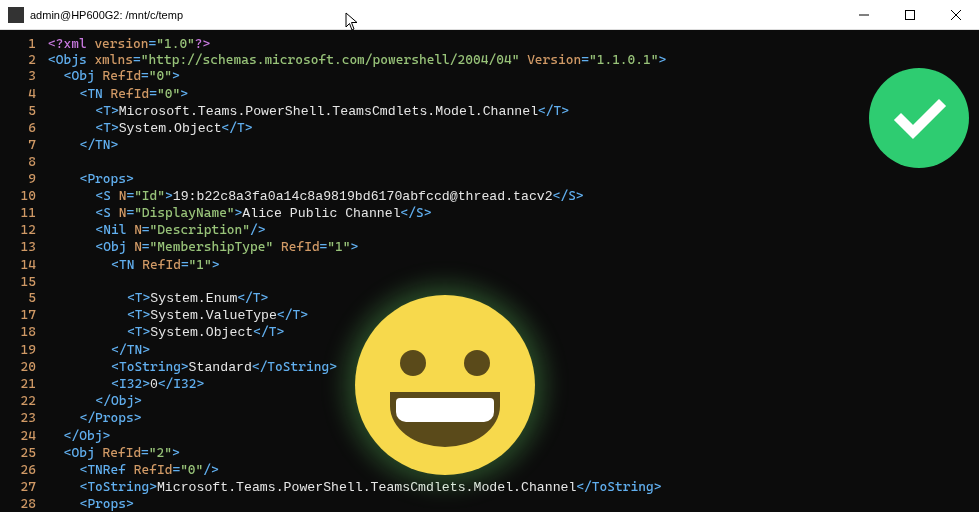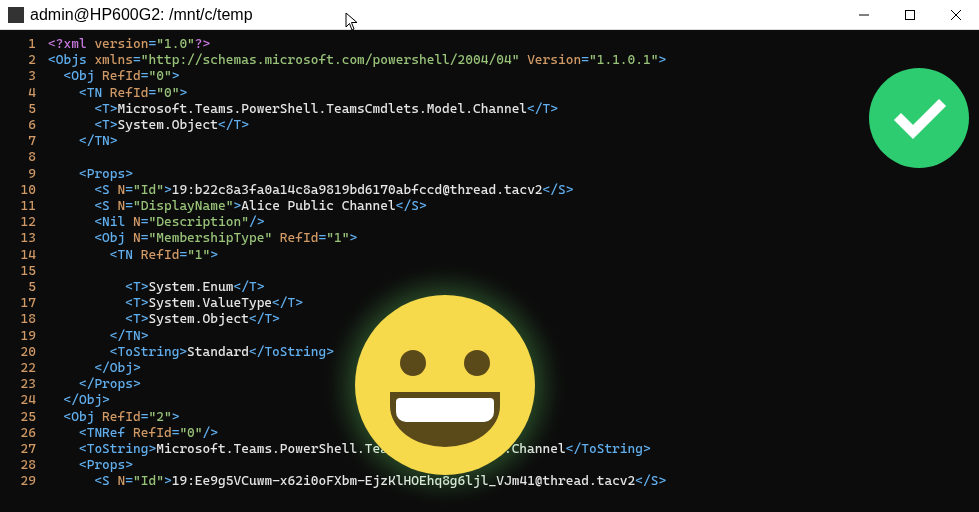--- a/index.html
+++ b/index.html
@@ -20,21 +20,21 @@
     border-bottom: 1px solid #ddd;
     position: relative;
   }
   .titlebar-icon {
     width: 16px;
     height: 16px;
     background: #333;
     margin-right: 6px;
   }
   .titlebar-title {
-    font-size: 16px;
+    font-size: 11px;
     color: #000;
   }
   .titlebar-controls {
     position: absolute;
     right: 0;
     top: 0;
     display: flex;
     height: 100%;
   }
   .tb-btn {
@@ -72,21 +72,21 @@
     text-align: right;
     padding-right: 12px;
     color: #d19a66;
     user-select: none;
     flex-shrink: 0;
   }
   .code { color: #e6e6e6; }
   .tag { color: #61afef; }
   .attr { color: #d19a66; }
   .str { color: #98c379; }
-  .txt { color: #e6e6e6; }
+  .txt { color: #e6e6e6; font-family: Liberation Mono, monospace; }
   .pi  { color: #c678dd; }
   .emoji-glow {
     position: absolute;
     left: 330px;
     top: 240px;
     width: 230px;
     height: 230px;
     border-radius: 50%;
     background: radial-gradient(circle, rgba(120,255,120,0.65) 0%, rgba(120,255,120,0.35) 45%, rgba(120,255,120,0) 70%);
     filter: blur(8px);
@@ -188,20 +188,21 @@
       <div class="line"><span class="gutter">11</span><span class="code"><span class="txt">      </span><span class="tag">&lt;S </span><span class="attr">N</span><span class="tag">=</span><span class="str">"DisplayName"</span><span class="tag">&gt;</span><span class="txt">Alice Public Channel</span><span class="tag">&lt;/S&gt;</span></span></div>
       <div class="line"><span class="gutter">12</span><span class="code"><span class="txt">      </span><span class="tag">&lt;Nil </span><span class="attr">N</span><span class="tag">=</span><span class="str">"Description"</span><span class="tag">/&gt;</span></span></div>
       <div class="line"><span class="gutter">13</span><span class="code"><span class="txt">      </span><span class="tag">&lt;Obj </span><span class="attr">N</span><span class="tag">=</span><span class="str">"MembershipType"</span><span class="tag"> </span><span class="attr">RefId</span><span class="tag">=</span><span class="str">"1"</span><span class="tag">&gt;</span></span></div>
       <div class="line"><span class="gutter">14</span><span class="code"><span class="txt">        </span><span class="tag">&lt;TN </span><span class="attr">RefId</span><span class="tag">=</span><span class="str">"1"</span><span class="tag">&gt;</span></span></div>
       <div class="line"><span class="gutter">15</span></div>
       <div class="line"><span class="gutter">5</span><span class="code"><span class="txt">          </span><span class="tag">&lt;T&gt;</span><span class="txt">System.Enum</span><span class="tag">&lt;/T&gt;</span></span></div>
       <div class="line"><span class="gutter">17</span><span class="code"><span class="txt">          </span><span class="tag">&lt;T&gt;</span><span class="txt">System.ValueType</span><span class="tag">&lt;/T&gt;</span></span></div>
       <div class="line"><span class="gutter">18</span><span class="code"><span class="txt">          </span><span class="tag">&lt;T&gt;</span><span class="txt">System.Object</span><span class="tag">&lt;/T&gt;</span></span></div>
       <div class="line"><span class="gutter">19</span><span class="code"><span class="txt">        </span><span class="tag">&lt;/TN&gt;</span></span></div>
       <div class="line"><span class="gutter">20</span><span class="code"><span class="txt">        </span><span class="tag">&lt;ToString&gt;</span><span class="txt">Standard</span><span class="tag">&lt;/ToString&gt;</span></span></div>
+      <div class="line"><span class="gutter">21</span><span class="code"><span class="txt">        </span><span class="tag">&lt;I32&gt;</span><span class="txt">0</span><span class="tag">&lt;/I32&gt;</span></span></div>
       <div class="line"><span class="gutter">22</span><span class="code"><span class="txt">      </span><span class="tag">&lt;/Obj&gt;</span></span></div>
       <div class="line"><span class="gutter">23</span><span class="code"><span class="txt">    </span><span class="tag">&lt;/Props&gt;</span></span></div>
       <div class="line"><span class="gutter">24</span><span class="code"><span class="txt">  </span><span class="tag">&lt;/Obj&gt;</span></span></div>
       <div class="line"><span class="gutter">25</span><span class="code"><span class="txt">  </span><span class="tag">&lt;Obj </span><span class="attr">RefId</span><span class="tag">=</span><span class="str">"2"</span><span class="tag">&gt;</span></span></div>
       <div class="line"><span class="gutter">26</span><span class="code"><span class="txt">    </span><span class="tag">&lt;TNRef </span><span class="attr">RefId</span><span class="tag">=</span><span class="str">"0"</span><span class="tag">/&gt;</span></span></div>
       <div class="line"><span class="gutter">27</span><span class="code"><span class="txt">    </span><span class="tag">&lt;ToString&gt;</span><span class="txt">Microsoft.Teams.PowerShell.TeamsCmdlets.Model.Channel</span><span class="tag">&lt;/ToString&gt;</span></span></div>
       <div class="line"><span class="gutter">28</span><span class="code"><span class="txt">    </span><span class="tag">&lt;Props&gt;</span></span></div>
       <div class="line"><span class="gutter">29</span><span class="code"><span class="txt">      </span><span class="tag">&lt;S </span><span class="attr">N</span><span class="tag">=</span><span class="str">"Id"</span><span class="tag">&gt;</span><span class="txt">19:Ee9g5VCuwm-x62i0oFXbm-EjzKlHOEhq8g6ljl_VJm41@thread.tacv2</span><span class="tag">&lt;/S&gt;</span></span></div>
     </div>
 

